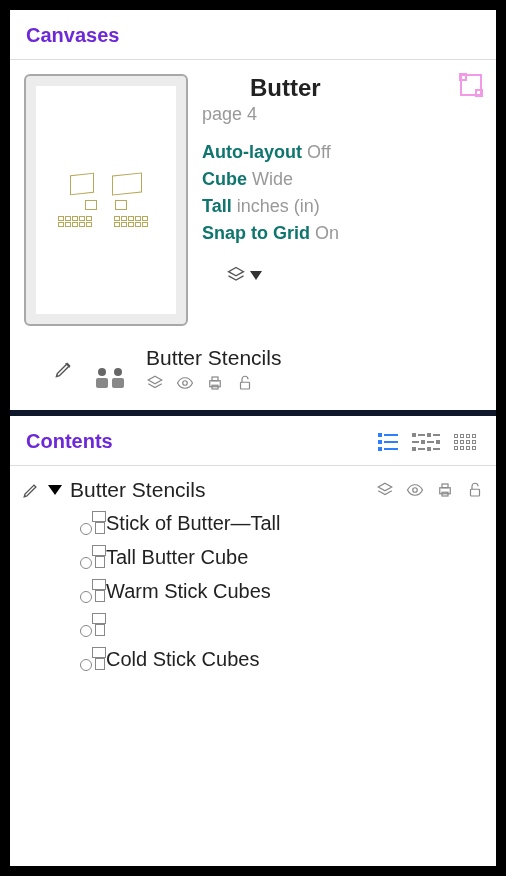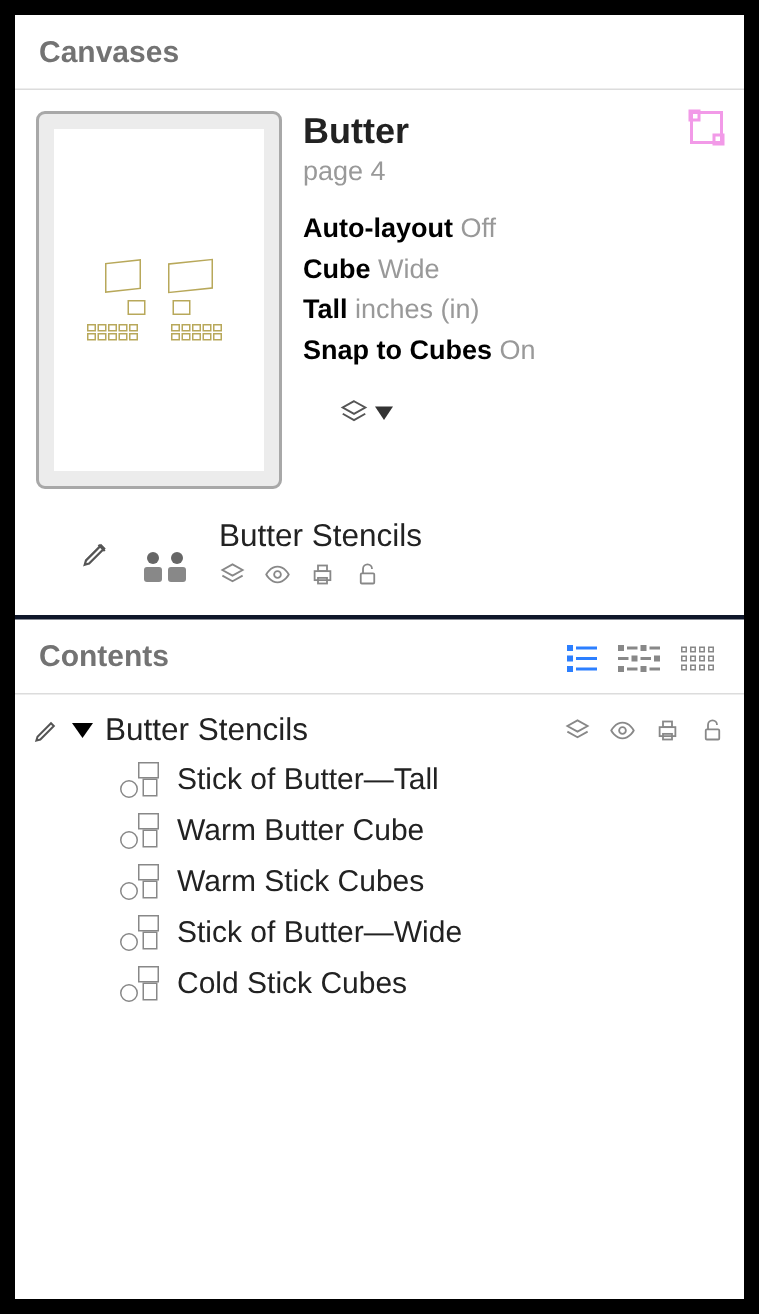--- a/index.html
+++ b/index.html
@@ -12,21 +12,21 @@
 }
 .panel {
   background: #fff;
   width: 486px;
   height: 856px;
   overflow: hidden;
 }
 .section-header {
   font-size: 20px;
   font-weight: 600;
-  color: #737373;
+  color: #6d28d9;
   padding: 14px 16px 12px 16px;
   border-bottom: 1px solid #dcdcdc;
   display: flex;
   align-items: center;
   justify-content: space-between;
 }
 .canvas-block {
   display: flex;
   padding: 14px 14px 14px 14px;
   gap: 14px;
@@ -62,24 +62,24 @@
 .small3d { width: 12px; height: 10px; border: 1px solid #b8a85a; }
 .grid-row {
   display: flex; gap: 16px; justify-content: center;
 }
 .mini-grid {
   display: flex; flex-wrap: wrap; width: 40px; gap:1px;
 }
 .mini-grid span { width:6px; height:5px; border:1px solid #b8a85a; background:#fff;}
 .canvas-info { flex: 1; }
 .title-row { display:flex; justify-content:space-between; align-items:flex-start;}
-.canvas-title { font-size: 24px; font-weight: 700; color: #222; }
+.canvas-title { font-size: 24px; font-weight: 700; color: #222; margin-left: 48px; }
 .canvas-sub { font-size: 18px; color: #999; margin-top: 2px; margin-bottom: 14px;}
 .prop-line { font-size: 18px; color: #999; line-height: 1.5;}
-.prop-line .label { color: #000000; font-weight:600;}
+.prop-line .label { color: #0f766e; font-weight:600;}
 .frame-icon {
   width: 22px; height: 22px;
   border: 2px solid #f29ae8;
   position: relative;
 }
 .frame-icon::before, .frame-icon::after {
   content:''; position:absolute; background:transparent;
   border:2px solid #f29ae8; width:4px; height:4px;
 }
 .frame-icon::before { top:-3px; left:-3px; }
@@ -103,21 +103,21 @@
 .st-col {
   width:14px; display:flex; flex-direction:column; align-items:center; gap:2px;
 }
 .st-head { width:8px; height:8px; border-radius:50%; background:#666;}
 .st-body { width:12px; height:10px; background:#888; border-radius:2px;}
 .stencil-info { flex:1; }
 .stencil-title { font-size:21px; color:#222; margin-bottom:4px;}
 .stencil-icons { display:flex; gap:12px; font-size:18px; color:#888;}
 
 .contents-header {
-  border-top: 3px solid #0f172a;
+  border-top: 6px solid #0f172a;
 }
 .view-toggles { display:flex; gap:14px; align-items:center;}
 .vt { display:flex; flex-direction:column; gap:3px;}
 .vt-row { display:flex; gap:2px; align-items:center;}
 .vt-sq { width:4px; height:4px; background:#888;}
 .vt-line { width:14px; height:2px; background:#888;}
 .vt-active .vt-sq { background:#2c7fff; }
 .vt-active .vt-line { background:#2c7fff;}
 .vt3-grid { display:flex; flex-wrap:wrap; width:26px; gap:2px;}
 .vt3-grid span { width:4px; height:4px; border:1px solid #888;}
@@ -128,21 +128,21 @@
   font-size:20px; color:#222;
 }
 .tree-row.root { font-size:21px;}
 .tri-down {
   width:0;height:0;border-left:7px solid transparent;border-right:7px solid transparent;
   border-top:10px solid #000;
 }
 .tree-right-icons { margin-left:auto; display:flex; gap:12px; font-size:18px; color:#888;}
 .pencil-small { font-size:18px; color:#555; width:20px; text-align:center;}
 .item-row {
-  display:flex; align-items:center; gap:12px; padding:5px 0 5px 56px;
+  display:flex; align-items:center; gap:0; padding:5px 0 5px 56px;
   font-size:20px; color:#222;
 }
 .group-icon {
   width:28px; height:24px; position:relative; flex-shrink:0;
 }
 .gi-rect { position:absolute; top:0; right:0; width:14px; height:11px; border:1.5px solid #888;}
 .gi-circ { position:absolute; bottom:0; left:2px; width:12px; height:12px; border:1.5px solid #888; border-radius:50%;}
 .gi-sq { position:absolute; bottom:1px; right:1px; width:10px; height:12px; border:1.5px solid #888;}
 
 svg { display:block;}
@@ -211,21 +211,21 @@
       </div>
       <div class="prop-line">
         <span class="label">Cube</span>
         <span>Wide</span>
       </div>
       <div class="prop-line">
         <span class="label">Tall</span>
         <span>inches (in)</span>
       </div>
       <div class="prop-line">
-        <span class="label">Snap to Cubes</span>
+        <span class="label">Snap to Grid</span>
         <span>On</span>
       </div>
       <div class="layers-dd">
         <svg class="ico" viewBox="0 0 24 24" fill="none" stroke="#555" stroke-width="1.6">
             <path d="M12 3l9 5-9 5-9-5 9-5z"></path>
             <path d="M3 13l9 5 9-5"></path>
           </svg>
         <div class="caret-down"></div>
       </div>
     </div>
@@ -359,37 +359,36 @@
           <div class="gi-sq"></div>
         </div>
       <span>Stick of Butter—Tall</span>
     </div>
     <div class="item-row">
       <div class="group-icon">
           <div class="gi-rect"></div>
           <div class="gi-circ"></div>
           <div class="gi-sq"></div>
         </div>
-      <span>Warm Butter Cube</span>
+      <span>Tall Butter Cube</span>
     </div>
     <div class="item-row">
       <div class="group-icon">
           <div class="gi-rect"></div>
           <div class="gi-circ"></div>
           <div class="gi-sq"></div>
         </div>
       <span>Warm Stick Cubes</span>
     </div>
     <div class="item-row">
       <div class="group-icon">
           <div class="gi-rect"></div>
           <div class="gi-circ"></div>
           <div class="gi-sq"></div>
         </div>
-      <span>Stick of Butter—Wide</span>
     </div>
     <div class="item-row">
       <div class="group-icon">
           <div class="gi-rect"></div>
           <div class="gi-circ"></div>
           <div class="gi-sq"></div>
         </div>
       <span>Cold Stick Cubes</span>
     </div>
   </div>

